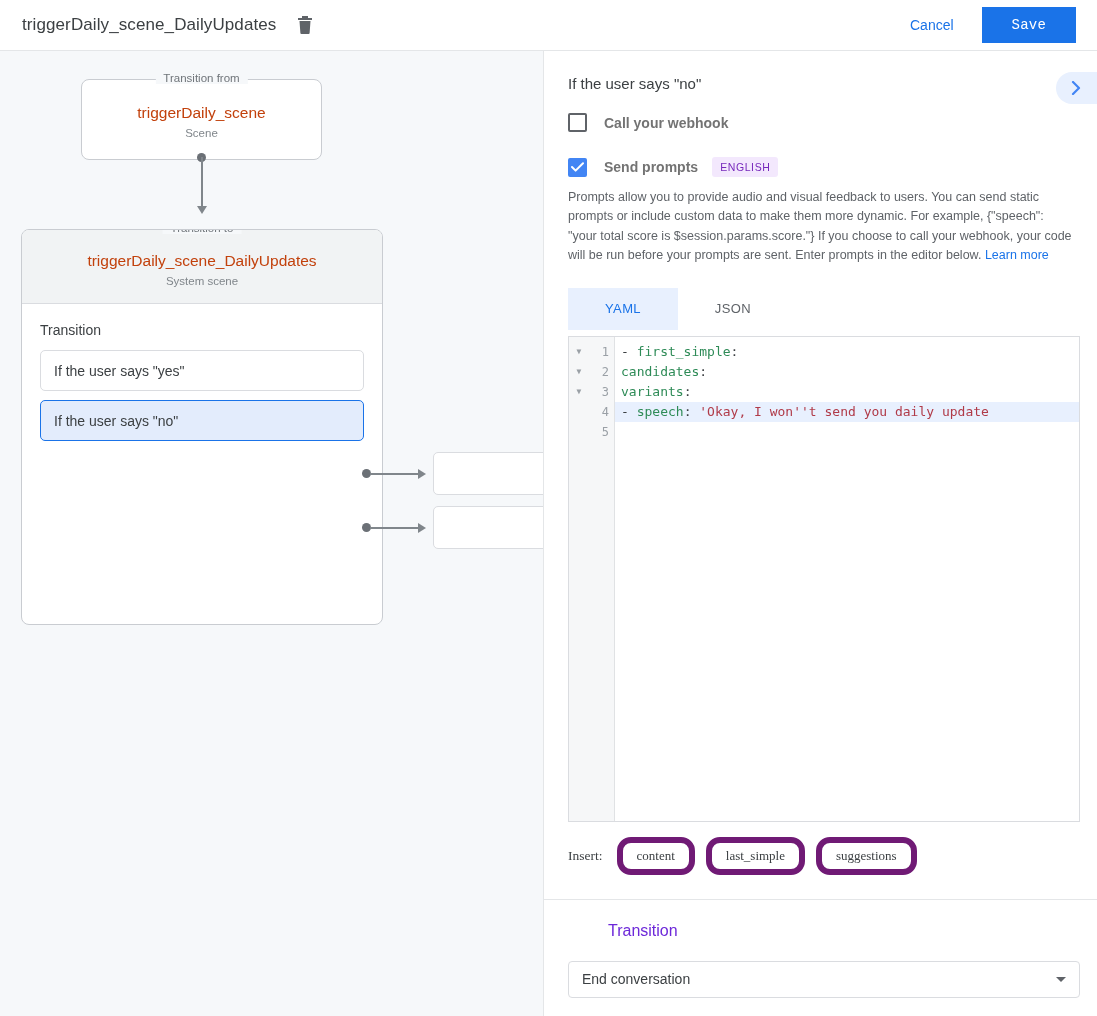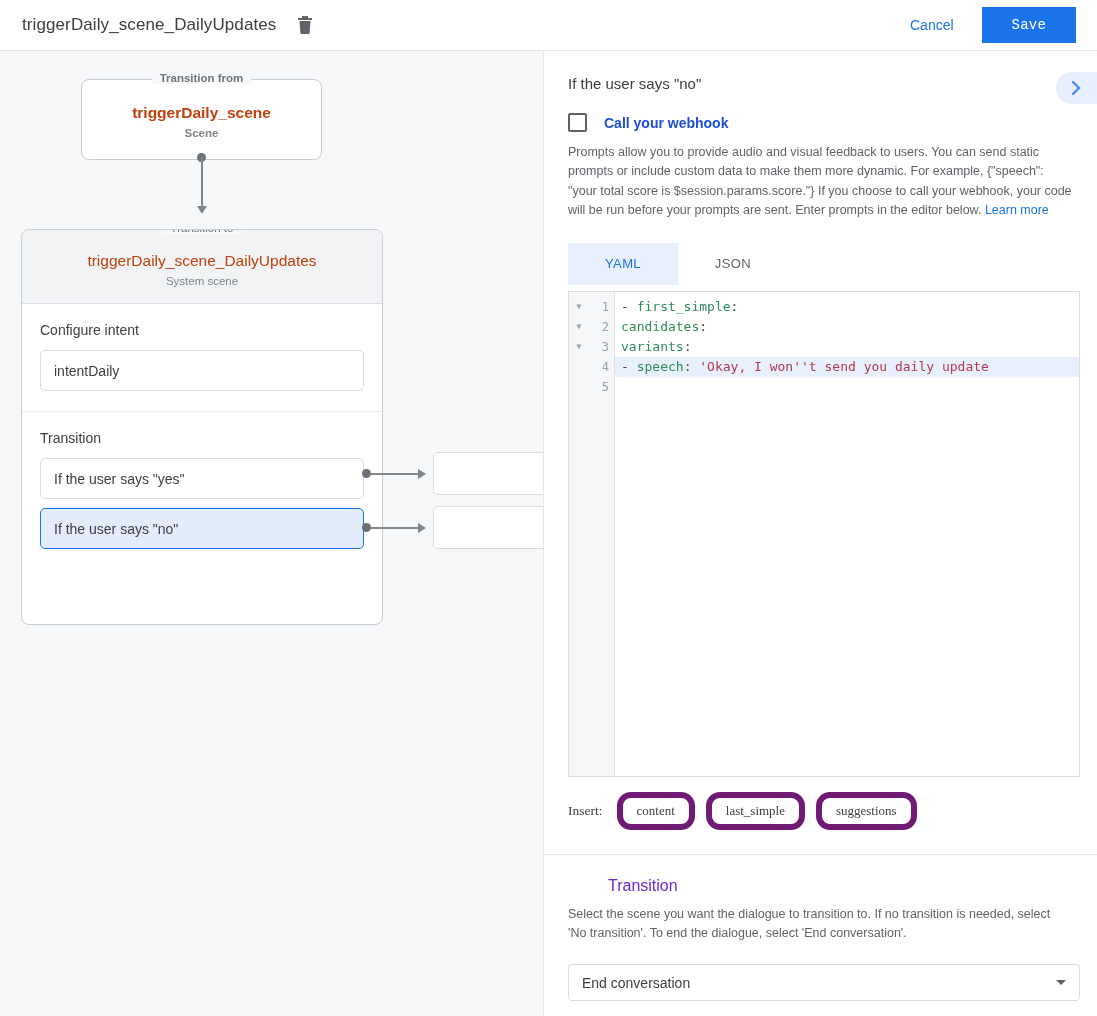--- a/index.html
+++ b/index.html
@@ -50,21 +50,21 @@
     border: 1px solid #c9ccd1;
     border-radius: 8px;
     background: #ffffff;
   }
   .fieldset-legend {
     position: absolute; top: -8px; left: 50%; transform: translateX(-50%);
     background: #f6f8fa; padding: 0 8px;
     font-size: 11.5px; color: #70757a; white-space: nowrap;
   }
 
-  #node-from { left: 81px; top: 28px; width: 241px; height: 81px; font-weight: bold; }
+  #node-from { left: 81px; top: 28px; width: 241px; height: 81px; }
   .node-title { text-align: center; font-size: 15.5px; color: #c2410c; }
   .node-sub { text-align: center; font-size: 11.5px; color: #80868b; margin-top: 5px; }
   #node-from .node-inner { padding-top: 24px; }
 
   
   .conn-dot {
     position: absolute; width: 9px; height: 9px; border-radius: 50%;
     background: #6b7076;
   }
   .conn-line { position: absolute; background: #80868b; }
@@ -126,21 +126,21 @@
 
   .check-row { display: flex; align-items: center; margin-top: 21px; }
   .cbox {
     width: 19px; height: 19px; border: 2px solid #5f6368; border-radius: 2px;
     background: #fff; cursor: pointer; flex: none;
   }
   .cbox.checked {
     background: #4285f4; border-color: #4285f4;
     display: flex; align-items: center; justify-content: center;
   }
-  .check-label { margin-left: 17px; font-size: 14px; font-weight: bold; color: #1d4ed8; }
+  .check-label { margin-left: 17px; font-size: 14px; font-weight: bold; color: #737373; }
   .lang-badge {
     margin-left: 14px; background: #f3e8fd; color: #7627bb;
     font-size: 10.5px; letter-spacing: .6px; padding: 4px 8px; border-radius: 3px;
   }
   .help-text {
     margin-top: 11px; font-size: 12.5px; color: #5f6368; line-height: 1.55;
     max-width: 512px;
   }
   .link { color: #1a73e8; cursor: pointer; text-decoration: none; }
 
@@ -238,24 +238,20 @@
   <div class="conn-line" style="left:201px; top:106px; width:1.5px; height:52px;"></div>
   <div class="conn-arrow" style="left:197px; top:155px;"></div>
 
   <div class="fieldset" id="node-to">
     <div class="fieldset-legend">Transition to</div>
     <div class="to-header">
       <div class="node-title">triggerDaily_scene_DailyUpdates</div>
       <div class="node-sub">System scene</div>
     </div>
 
-    <div class="section">
-      <div class="section-label">Configure intent</div>
-      <div class="pill-box">intentDaily</div>
-    </div>
 
     <div class="section">
       <div class="section-label">Transition</div>
       <div class="pill-box cond-box">If the user says "yes"</div>
       <div class="pill-box cond-box selected">If the user says "no"</div>
     </div>
   </div>
 
   <div class="conn-dot" style="left:362px; top:418px;"></div>
   <div class="conn-line" style="left:370px; top:422px; width:50px; height:1.5px;"></div>
@@ -280,20 +276,29 @@
     </svg>
   </div>
 
   <div class="panel-body">
 
     <div class="check-row">
       <div class="cbox"></div>
       <div class="check-label">Call your webhook</div>
     </div>
 
+    <div class="check-row" style="margin-top:25px;">
+      <div class="cbox checked">
+        <svg width="13" height="10" viewBox="0 0 13 10">
+          <path d="M1 5l3.6 3.6L12 1.2" stroke="#fff" stroke-width="2" fill="none" stroke-linecap="round" stroke-linejoin="round"></path>
+        </svg>
+      </div>
+      <div class="check-label">Send prompts</div>
+      <div class="lang-badge">ENGLISH</div>
+    </div>
 
     <div class="help-text">
       <span>Prompts allow you to provide audio and visual feedback to users. You can send static prompts or include custom data to make them more dynamic. For example, {"speech": "your total score is $session.params.score."} If you choose to call your webhook, your code will be run before your prompts are sent. Enter prompts in the editor below.</span>
       <span class="link">Learn more</span>
     </div>
 
     <div class="tabs">
       <div class="tab active">YAML</div>
       <div class="tab">JSON</div>
     </div>
@@ -333,21 +338,20 @@
     <div class="insert-row">
       <div class="insert-label">Insert:</div>
       <button class="chip">content</button>
       <button class="chip">last_simple</button>
       <button class="chip">suggestions</button>
     </div>
 
     <div class="divider"></div>
 
     <div class="sec-title">Transition</div>
-    <div class="sec-desc">Select the scene you want the dialogue to transition to. If no transition is needed, select 'No transition'. To end the dialogue, select 'End conversation'.</div>
 
     <div class="select">
       <div class="select-value">End conversation</div>
       <div class="caret"></div>
     </div>
 
   </div>
 </div>
 
 </body></html>

